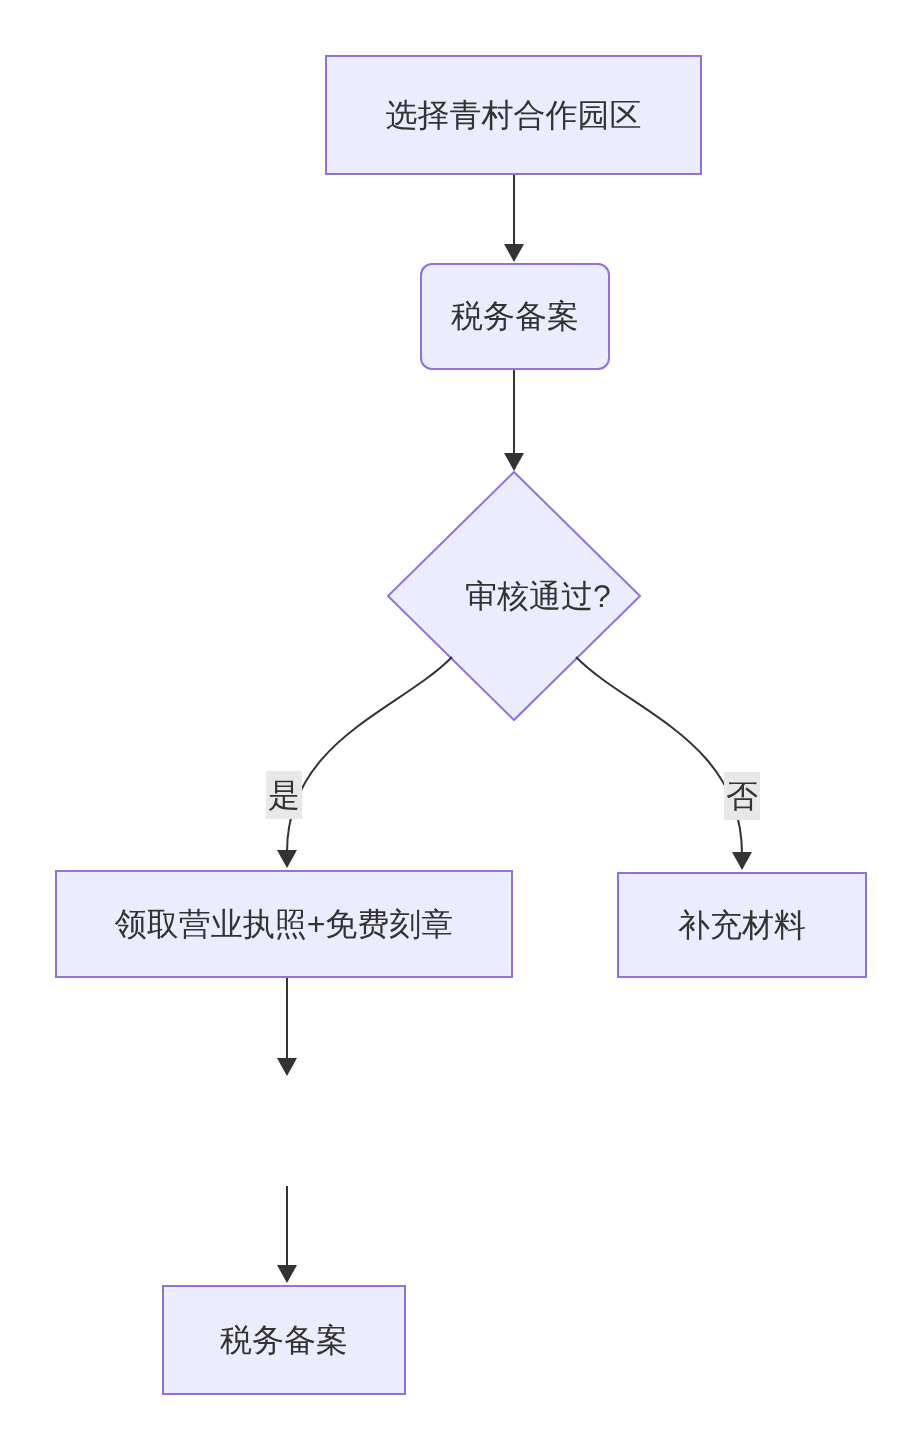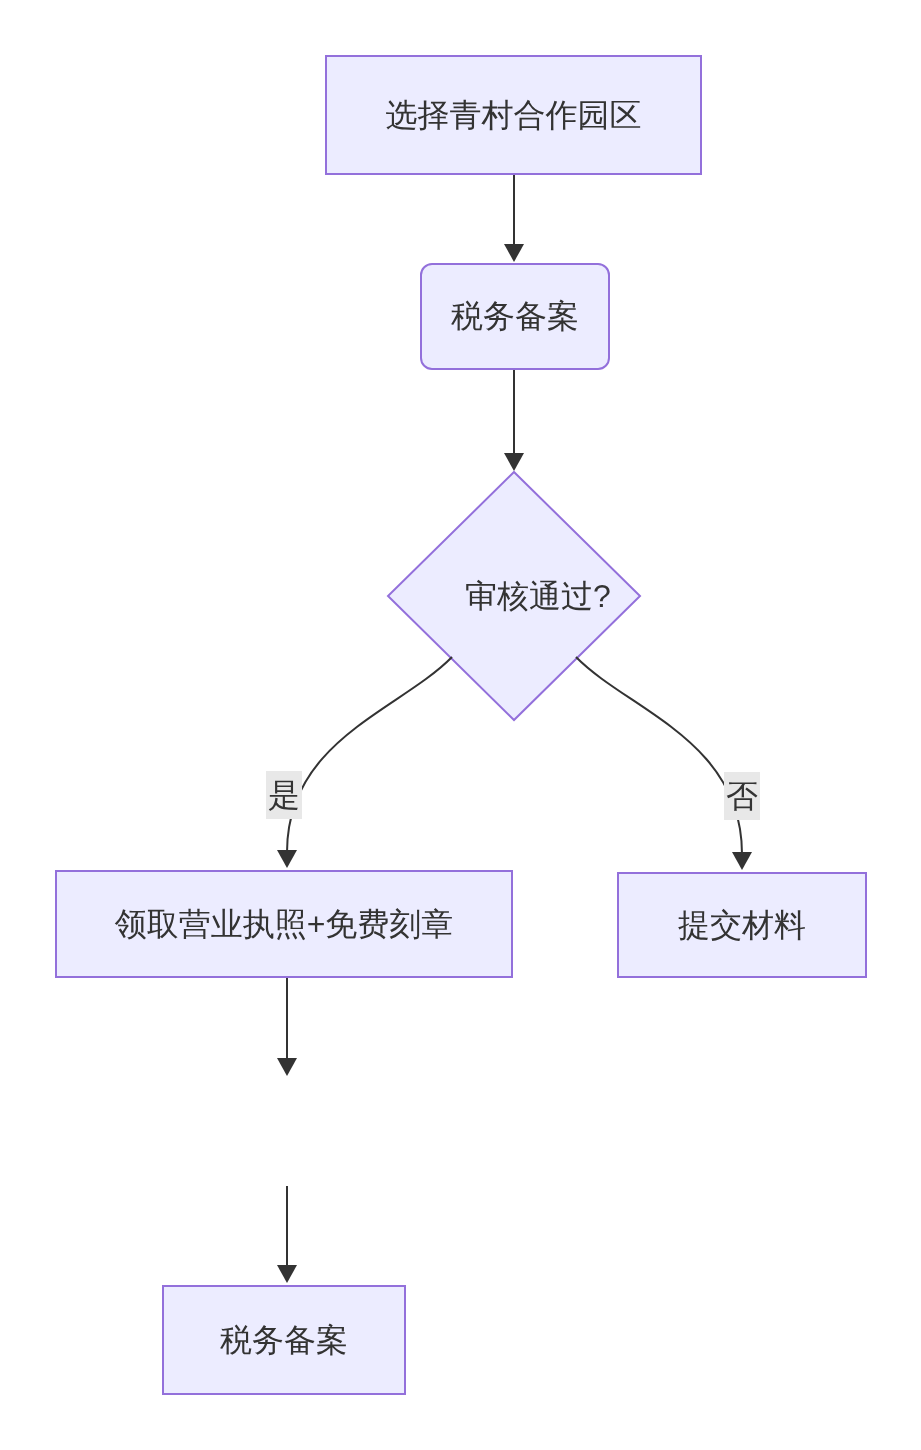--- a/index.html
+++ b/index.html
@@ -133,21 +133,21 @@
 
   <div class="edge-label" style="left:742px; top:796px;">
     <span>否</span>
   </div>
 
   <div class="node" style="left:55px; top:870px; width:458px; height:108px;">
     <span>领取营业执照+免费刻章</span>
   </div>
 
   <div class="node" style="left:617px; top:872px; width:250px; height:106px;">
-    <span>提交材料</span>
+    <span>补充材料</span>
   </div>
 
 
   <div class="node" style="left:162px; top:1285px; width:244px; height:110px;">
     <span>税务备案</span>
   </div>
 
 </div>
 
 </body></html>

